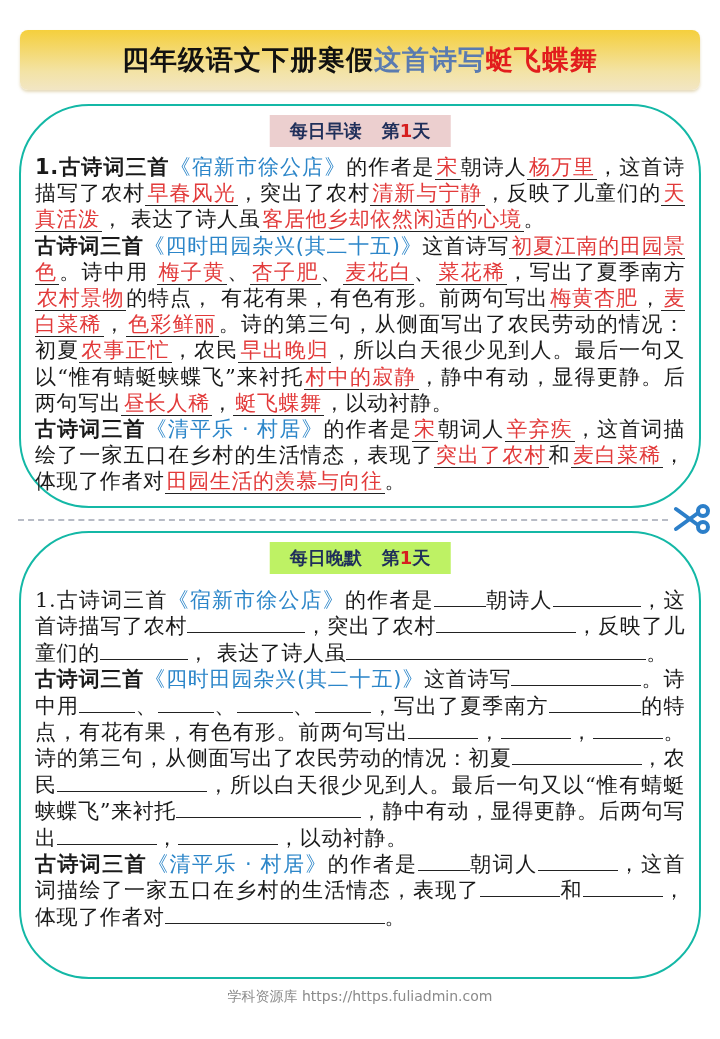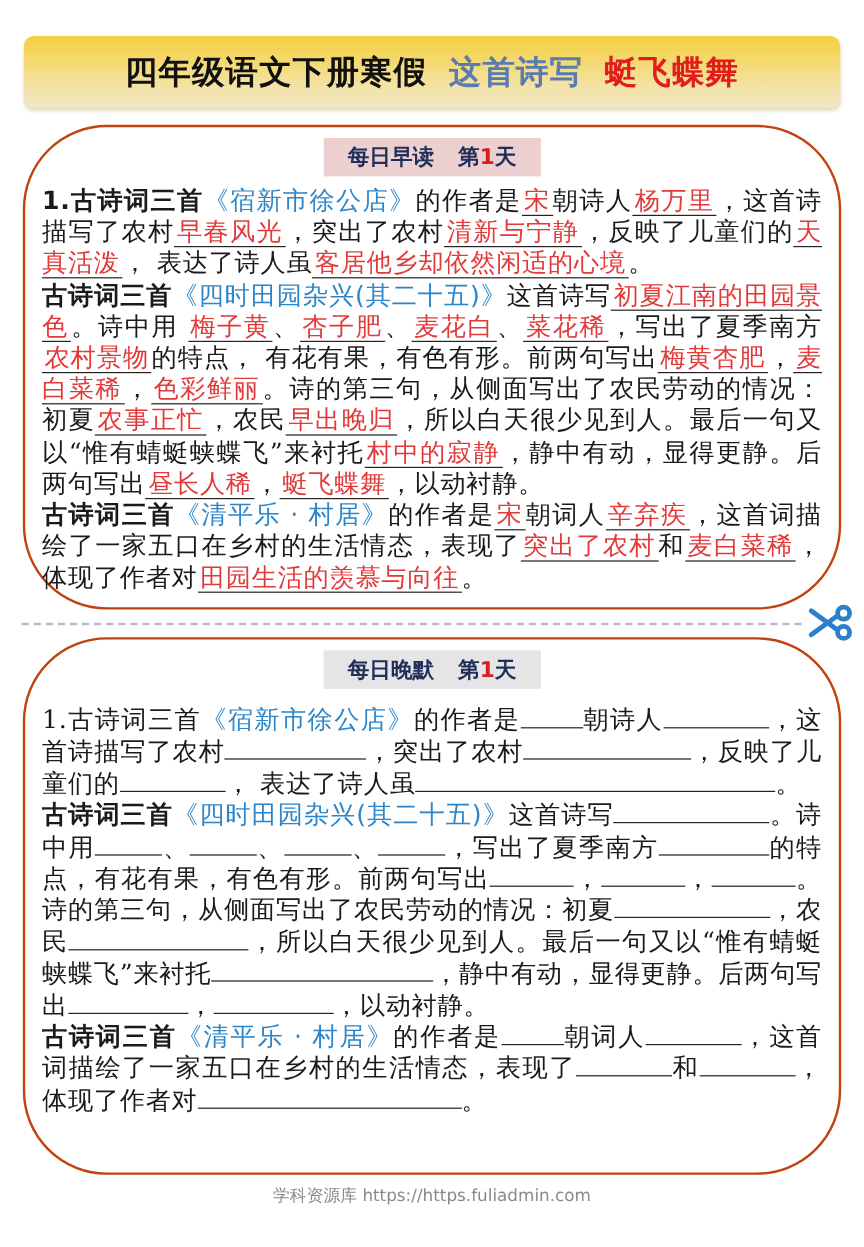--- a/index.html
+++ b/index.html
@@ -9,47 +9,47 @@
       color: #1a1a1a; overflow: hidden;
     }
     .page { position: relative; width: 720px; height: 1039px; }
 
     
     .banner {
       position: absolute; left: 20px; top: 30px; width: 680px; height: 60px;
       border-radius: 8px;
       background: linear-gradient(180deg, #f5cf3c 0%, #f3e3a6 70%, #f2e6c4 100%);
       box-shadow: 0 2px 3px rgba(180,150,60,0.35);
-      display: flex; align-items: center; justify-content: center; gap: 18px;
+      display: flex; align-items: center; justify-content: center; 
       font-family: "DejaVu Sans", sans-serif; font-weight: bold; font-size: 27px;
       letter-spacing: 1px;
     }
     .banner .t1 { color: #111; }
     .banner .t2 { color: #5a7bb0; }
     .banner .t3 { color: #e21d1d; }
 
     
     .card {
       position: absolute; left: 19px; width: 682px;
-      border: 2px solid #c2410c;
+      border: 2px solid #14b8a6;
       border-radius: 70px;
       background: #ffffff;
     }
     .card.morning { top: 104px; height: 404px; }
     .card.evening { top: 531px; height: 448px; }
 
     .badge {
       position: absolute; left: 50%; transform: translateX(-50%);
       top: 9px; padding: 2px 20px; height: 32px;
       font-family: "DejaVu Sans", sans-serif; font-weight: bold; font-size: 18px;
       color: #1f2f5a; display: flex; align-items: center; gap: 20px;
       white-space: nowrap;
     }
     .badge.pink { background: #eccfcf; }
-    .badge.beige { background: #e5e5e5; }
+    .badge.beige { background: #bef264; }
     .badge .num { color: #d61f1f; }
 
     .body {
       position: absolute; left: 14px; right: 14px; top: 48px;
       font-size: 21px; line-height: 26.2px; text-align: justify;
       letter-spacing: 0.6px;
     }
     .evening .body { top: 54px; line-height: 26.4px; }
     .p { display: block; }
     .lead { font-weight: bold; font-family: "DejaVu Sans", sans-serif; }

